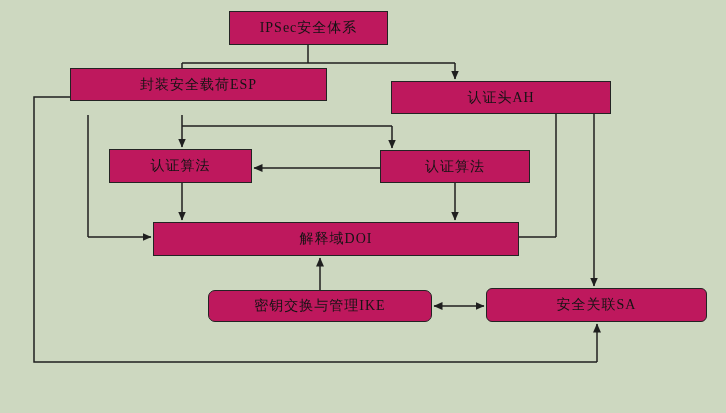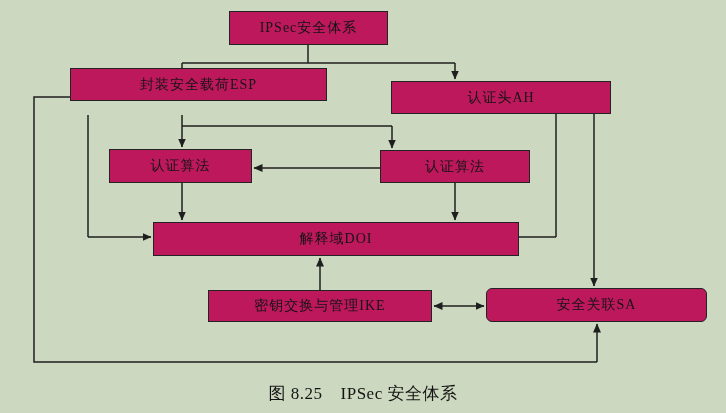--- a/index.html
+++ b/index.html
@@ -22,21 +22,21 @@
     font-size:14px;
     letter-spacing:1px;
     white-space:nowrap;
   }
   .n-ipsec{left:229px;top:11px;width:159px;height:34px;}
   .n-esp  {left:70px; top:68px; width:257px;height:33px;}
   .n-ah   {left:343px;top:81px; width:220px;height:33px;margin-left:48px;}
   .n-enc  {left:109px;top:149px;width:143px;height:34px;}
   .n-auth {left:380px;top:150px;width:150px;height:33px;}
   .n-doi  {left:153px;top:222px;width:366px;height:34px;}
-  .n-ike  {left:208px;top:290px;width:224px;height:32px;}
+  .n-ike  {left:208px;top:290px;width:224px;height:32px;border-radius:7px;}
   .n-sa   {left:486px;top:288px;width:221px;height:34px;border-radius:6px;}
   .caption{
     position:absolute;left:0;top:382px;width:726px;
     text-align:center;font-size:17px;letter-spacing:0.5px;
   }
   .caption .fig{margin-right:18px;}
 </style>
 </head>
 <body>
 
@@ -87,17 +87,14 @@
 
   <div class="node n-ipsec">IPSec安全体系</div>
   <div class="node n-esp">封装安全载荷ESP</div>
   <div class="node n-ah">认证头AH</div>
   <div class="node n-enc">认证算法</div>
   <div class="node n-auth">认证算法</div>
   <div class="node n-doi">解释域DOI</div>
   <div class="node n-ike">密钥交换与管理IKE</div>
   <div class="node n-sa">安全关联SA</div>
 
-  <div class="caption">
-    <span class="fig">图 8.25</span><span>IPSec 安全体系</span>
-  </div>
 
 </div>
 
 </body></html>

